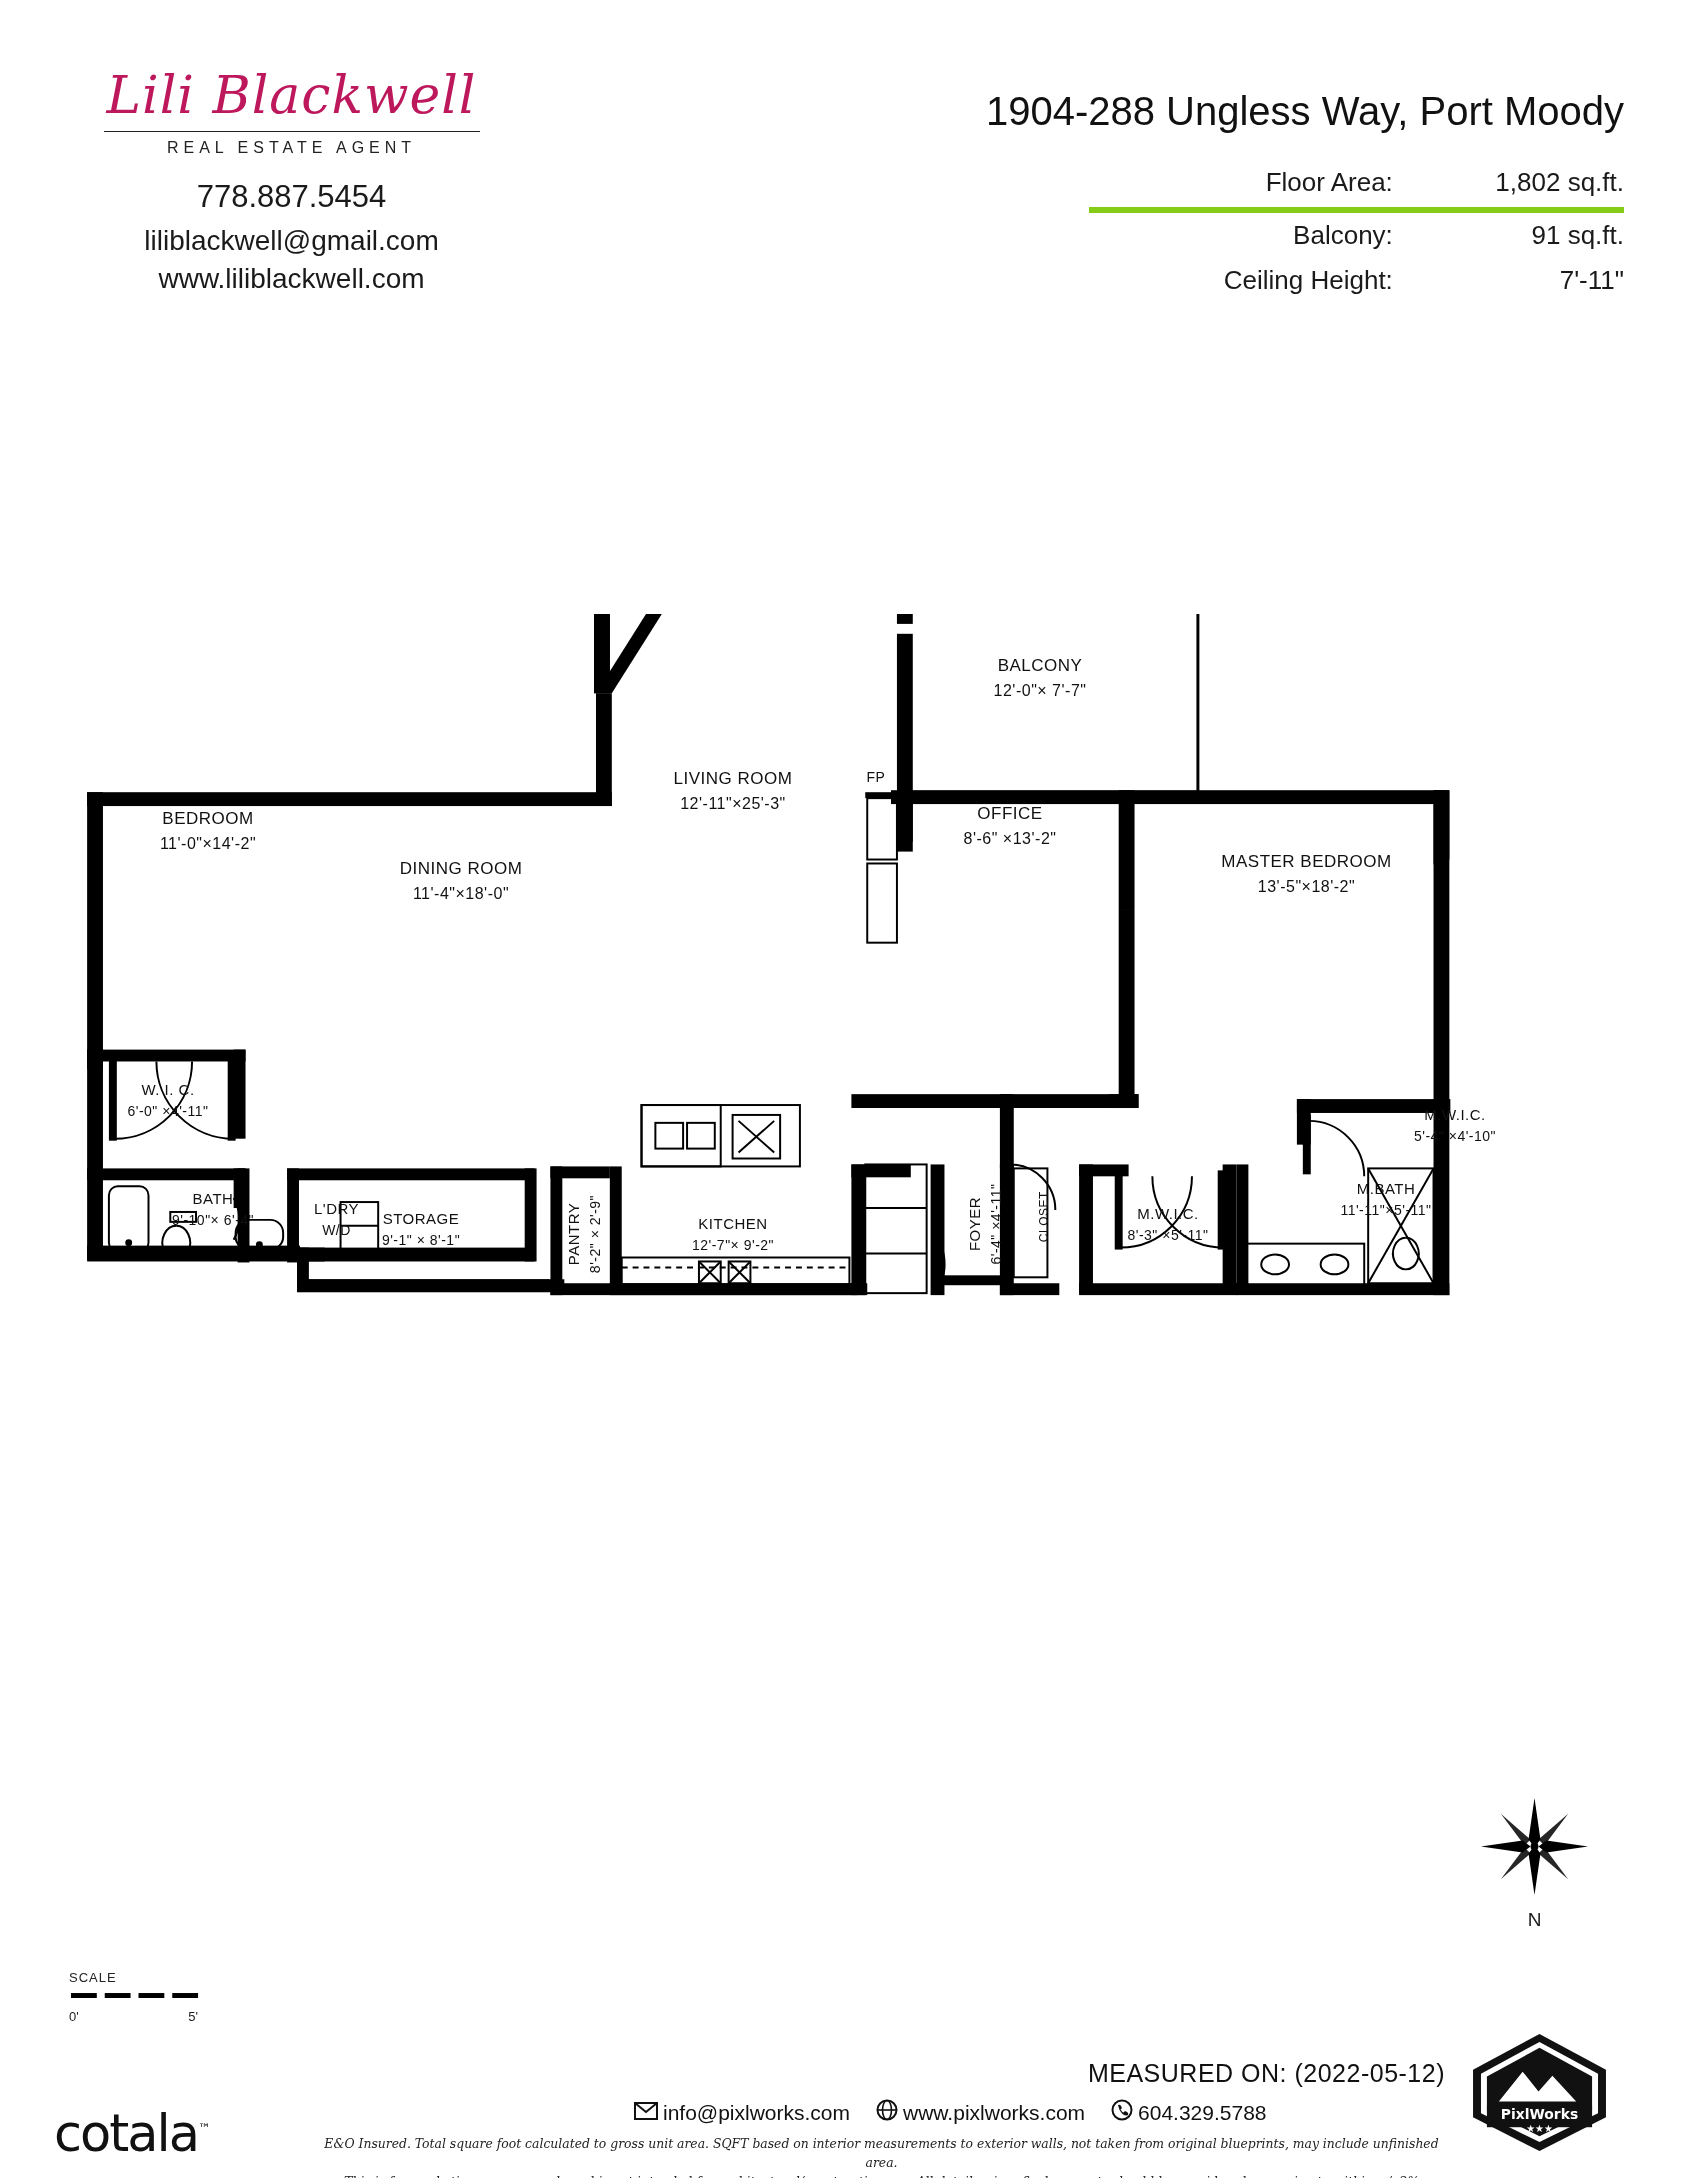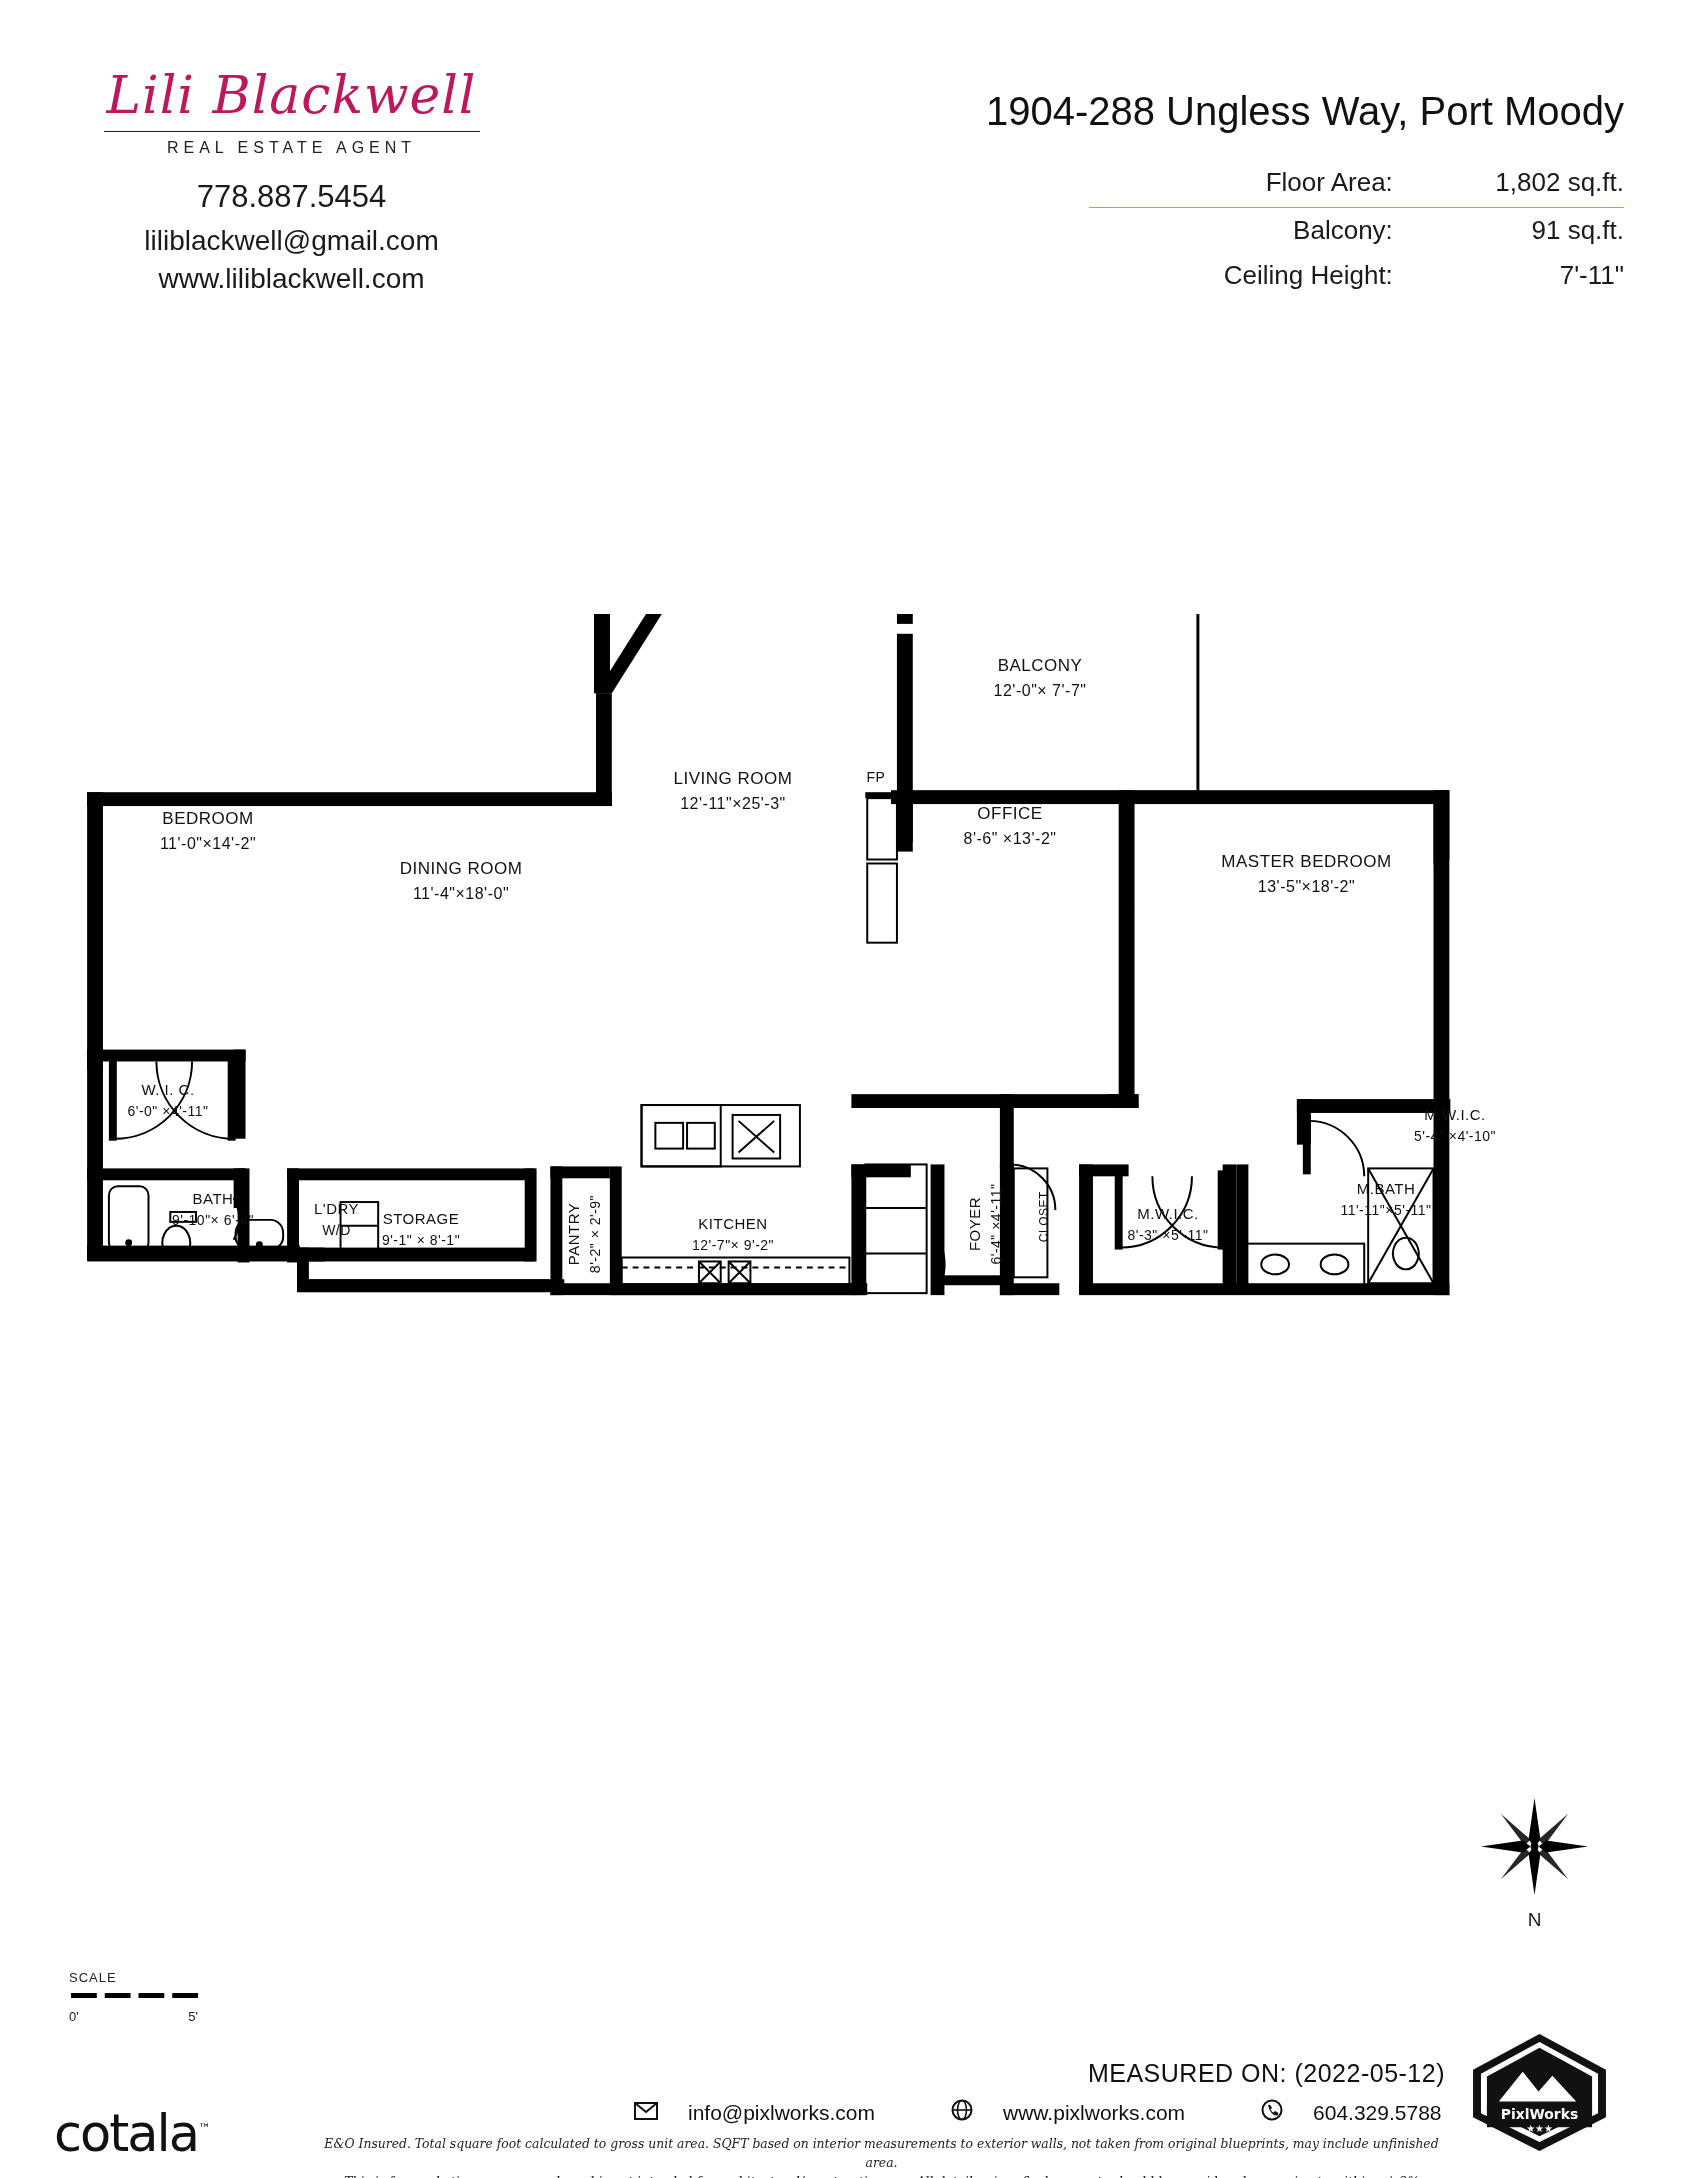--- a/index.html
+++ b/index.html
@@ -73,21 +73,21 @@
     margin-left: auto;
     border-collapse: collapse;
   }
   .spec-table td {
     font-size: 26px;
     padding: 7px 0;
     color: #1a1a1a;
   }
   .spec-table td.val { text-align: right; }
   .spec-table tr.underline td {
-    border-bottom: 1px solid #84cc16;
+    border-bottom: 6px solid #84cc16;
     padding-bottom: 9px;
   }
 
   
   #plan {
     position: absolute;
     left: 0;
     top: 614px;
     width: 1683px;
     height: 891px;
@@ -144,21 +144,21 @@
     top: 2030px;
     width: 149px;
     height: 124px;
   }
   .contact-row {
     position: absolute;
     left: 634px;
     top: 2099px;
     display: flex;
     align-items: center;
-    gap: 30px;
+    gap: 5px;
     font-size: 21px;
     color: #111;
     text-align: right;
   }
   .contact-row .sep { width: 16px; }
   .disclaimer {
     position: absolute;
     left: 317px;
     top: 2134px;
     width: 1129px;

